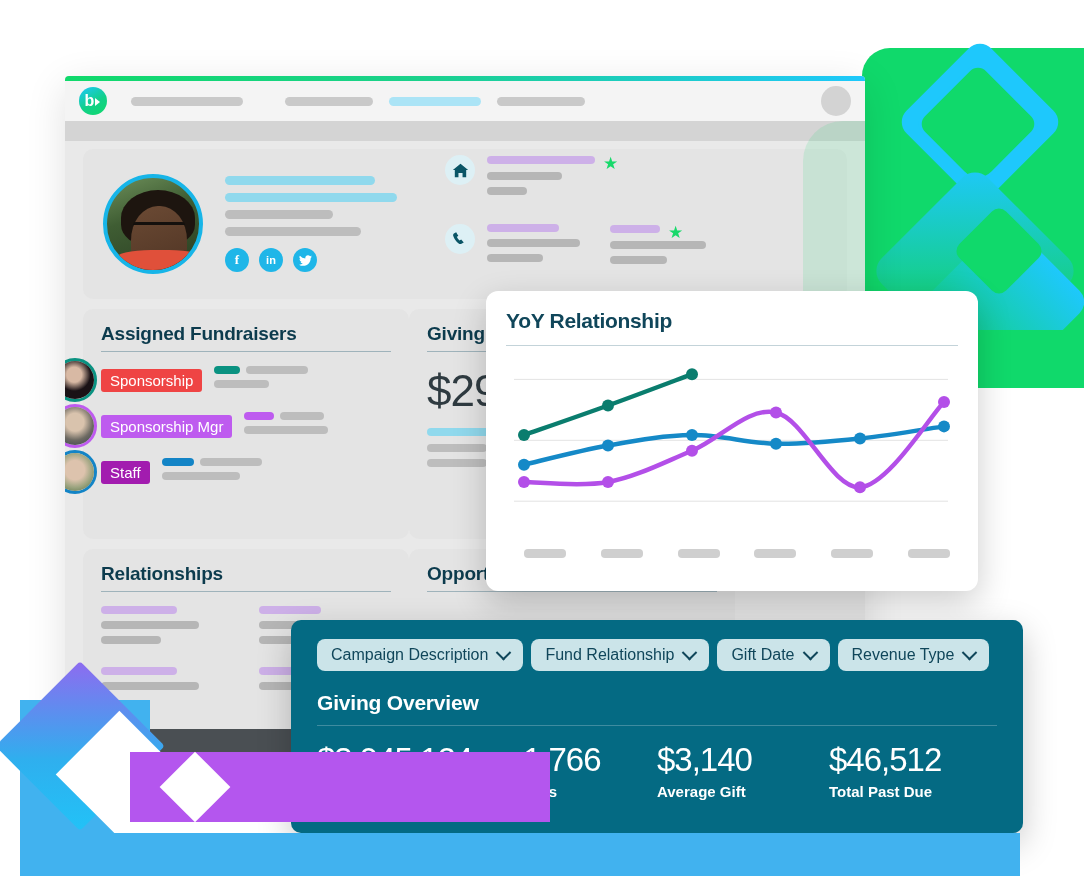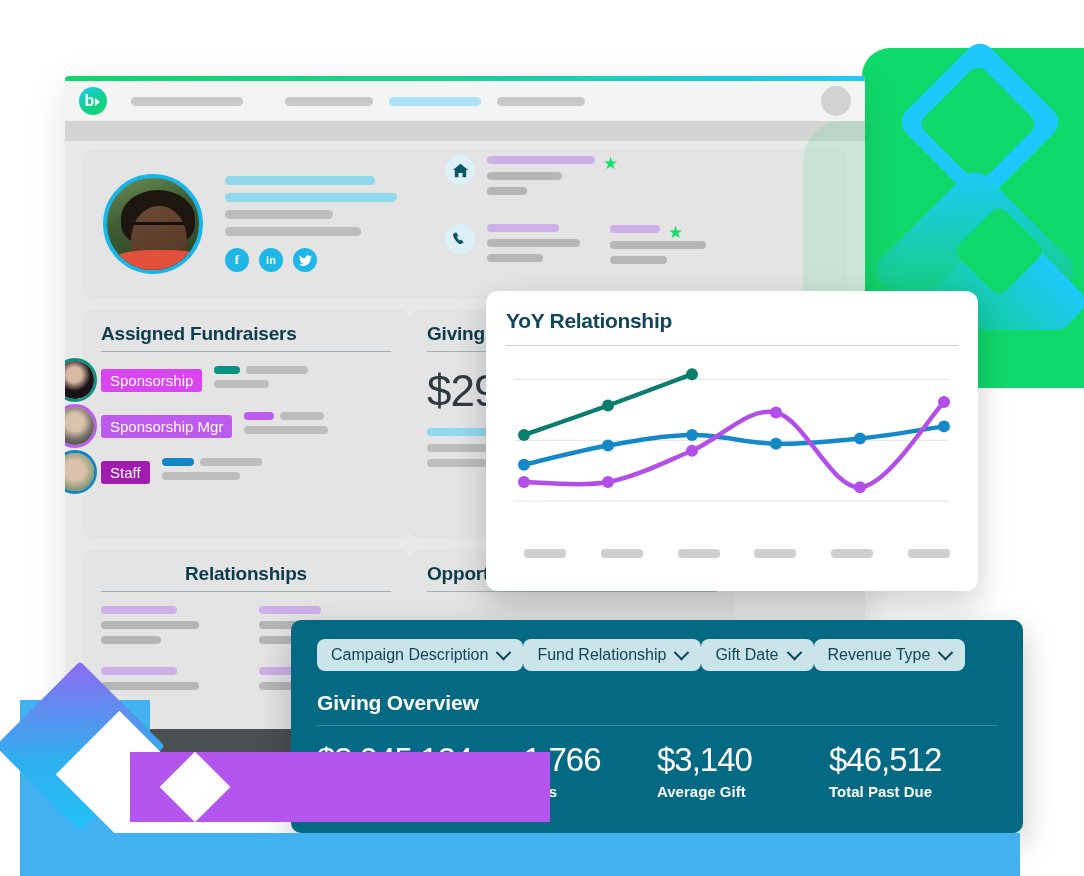--- a/index.html
+++ b/index.html
@@ -179,40 +179,40 @@
     letter-spacing:-0.2px;
   }
   .card-rule { height:1px; background:#9fb3bb; margin-bottom:14px; }
 
   #assigned-card { width:326px; height:230px; }
   .fund-row { display:flex; align-items:center; margin-bottom:18px; position:relative; }
   .tag {
     color:#fff; font-size:15px; padding:3px 9px; border-radius:3px;
     white-space:nowrap; flex:0 0 auto;
   }
-  .tag.sponsorship { background:#d946ef; }
+  .tag.sponsorship { background:#ef4444; }
   .tag.relmgr { background:#BE5BEF; }
   .tag.staff { background:#a21caf; }
   .bars { margin-left:12px; }
   .bar { height:8px; border-radius:4px; margin-bottom:6px; }
   .mini-avatar {
     position:absolute; left:-48px; width:44px; height:44px; border-radius:50%;
     overflow:hidden; border:3px solid #0A9281;
   }
   .mini-avatar.p2 { border-color:#BE5BEF; }
   .mini-avatar.p3 { border-color:#1384C6; }
   .mini-avatar .mface { position:absolute; inset:0; }
 
   #giving-card { width:326px; height:230px; }
   #giving-amount {
     font-size:44px; color:#2f3b41; font-weight:300; letter-spacing:-1px;
     margin-bottom:12px; white-space:nowrap;
   }
 
-  #relationships-card { width:326px; height:180px;text-align:center; }
+  #relationships-card { width:326px; height:180px; }
   #opportunities-card { width:326px; height:180px; }
   .rel-cols { display:flex; gap:26px; }
   .rel-col { width:132px; }
   .rel-line { height:8px; border-radius:4px; margin-bottom:7px; }
   .rel-line.purple { background:#cdb0e8; }
   .rel-line.gray { background:#b6b6b6; }
   #dark-strip {
     position:absolute; left:0; right:0; bottom:-38px; height:38px; background:#4a4f53;
   }
 
@@ -235,21 +235,21 @@
   }
   .xtick { width:42px; height:9px; border-radius:4px; background:#cfcfcf; }
 
   
   #giving-panel {
     position:absolute; left:291px; top:620px; width:732px; height:213px;
     background:#046A83; border-radius:10px;
     box-shadow:0 12px 34px rgba(0,0,0,0.22);
     padding:19px 26px;
   }
-  #filter-row { display:flex; gap:0; }
+  #filter-row { display:flex; gap:8px; }
   .filter-pill {
     background:#CBE4E9; color:#10465A; border-radius:8px;
     padding:7px 14px; font-size:16px; display:flex; align-items:center; gap:10px;
     white-space:nowrap;
   }
   .chev { display:inline-block; width:11px; height:11px;
     border-right:2px solid #10465A; border-bottom:2px solid #10465A;
     transform:rotate(45deg) translate(-2px,-2px); }
   #panel-subtitle {
     color:#ffffff; font-size:21px; font-weight:bold; margin-top:20px;

